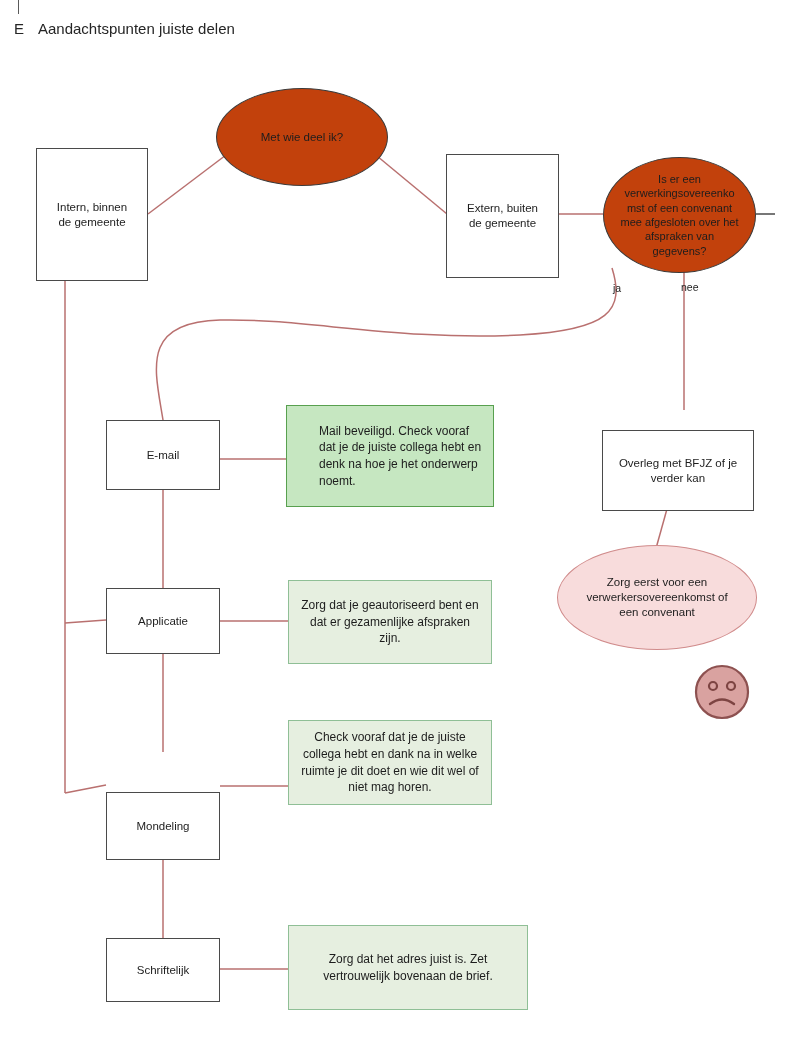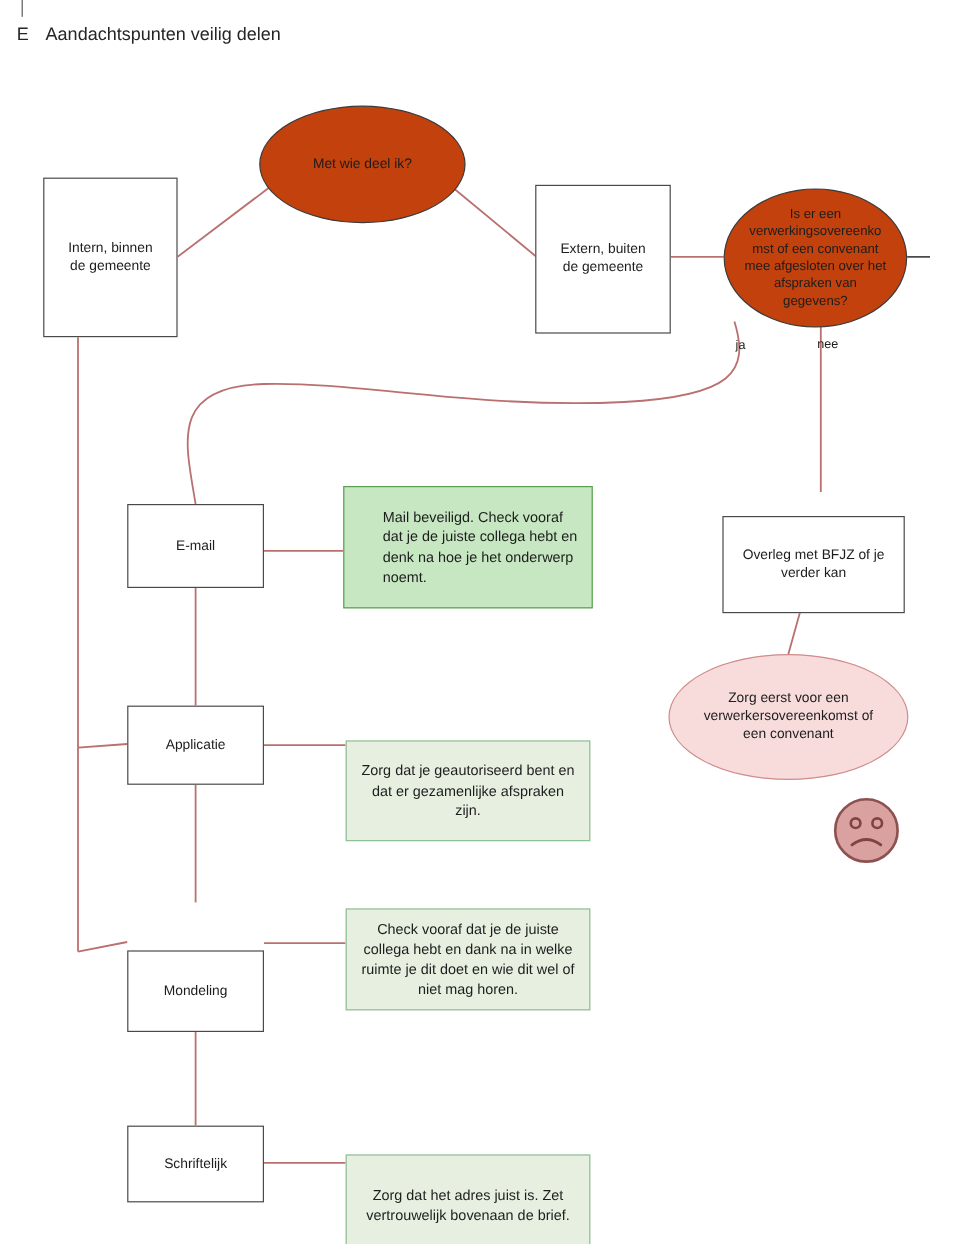--- a/index.html
+++ b/index.html
@@ -71,21 +71,20 @@
   .note-dark {
     background: #c6e7c1;
     border: 1.6px solid #58a04f;
     text-align: left;
     justify-content: flex-start;
   }
   .note-light {
     background: #e6efe0;
     border: 1.3px solid #8fbf96;
     text-align: center;
-    margin-top: 37px;
   }
   .ellipse-pink {
     background: #f8dcdc;
     border: 1.5px solid #d08b8b;
     border-radius: 50%;
     font-size: 11.5px;
   }
   .edge-label {
     position: absolute;
     font-size: 10.5px;
@@ -134,21 +133,21 @@
     <path d="M 672,491 L 655,552"></path>
   </g>
   <g fill="none" stroke="#4a4a4a" stroke-width="1.5">
 
     <path d="M 756,214 L 775,214"></path>
   </g>
 </svg>
 
 <div class="caret"></div>
 <div class="doc-title">
-  <span class="letter">E</span><span>Aandachtspunten veilig delen</span>
+  <span class="letter">E</span><span>Aandachtspunten juiste delen</span>
 </div>
 
 <div class="node ellipse nowrap" style="left:216px; top:88px; width:172px; height:98px;">Met wie deel ik?</div>
 
 <div class="node box nowrap" style="left:36px; top:148px; width:112px; height:133px;">Intern, binnen
 de gemeente</div>
 
 <div class="node box nowrap" style="left:446px; top:154px; width:113px; height:124px;">Extern, buiten
 de gemeente</div>
 
@@ -168,21 +167,21 @@
 <div class="node box" style="left:106px; top:752px; width:114px; height:68px;margin-top:40px;">Mondeling</div>
 
 <div class="node box" style="left:106px; top:938px; width:114px; height:64px;">Schriftelijk</div>
 
 <div class="node note note-dark" style="left:286px; top:405px; width:208px; height:102px;padding-left:32px;">Mail beveiligd. Check vooraf dat je de juiste collega hebt en denk na hoe je het onderwerp noemt.</div>
 
 <div class="node note note-light" style="left:288px; top:580px; width:204px; height:84px;">Zorg dat je geautoriseerd bent en dat er gezamenlijke afspraken zijn.</div>
 
 <div class="node note note-light" style="left:288px; top:720px; width:204px; height:85px;">Check vooraf dat je de juiste collega hebt en dank na in welke ruimte je dit doet en wie dit wel of niet mag horen.</div>
 
-<div class="node note note-light" style="left:288px; top:925px; width:204px; height:85px;">Zorg dat het adres juist is. Zet vertrouwelijk bovenaan de brief.</div>
+<div class="node note note-light" style="left:288px; top:925px; width:240px; height:85px;">Zorg dat het adres juist is. Zet vertrouwelijk bovenaan de brief.</div>
 
 <div class="edge-label" style="left:613px; top:282px;">ja</div>
 
 <div class="edge-label" style="left:681px; top:281px;">nee</div>
 
 <svg class="sadface" style="left:693px; top:663px;" width="58" height="58" viewBox="0 0 58 58" xmlns="http://www.w3.org/2000/svg">
   <circle cx="29" cy="29" r="26" fill="#d9a2a0" stroke="#8d5150" stroke-width="2.2"></circle>
   <circle cx="20" cy="23" r="4" fill="#d9a2a0" stroke="#7d4442" stroke-width="2.2"></circle>
   <circle cx="38" cy="23" r="4" fill="#d9a2a0" stroke="#7d4442" stroke-width="2.2"></circle>
   <path d="M 17,41 Q 29,32 41,41" fill="none" stroke="#7d4442" stroke-width="2.4" stroke-linecap="round"></path>

